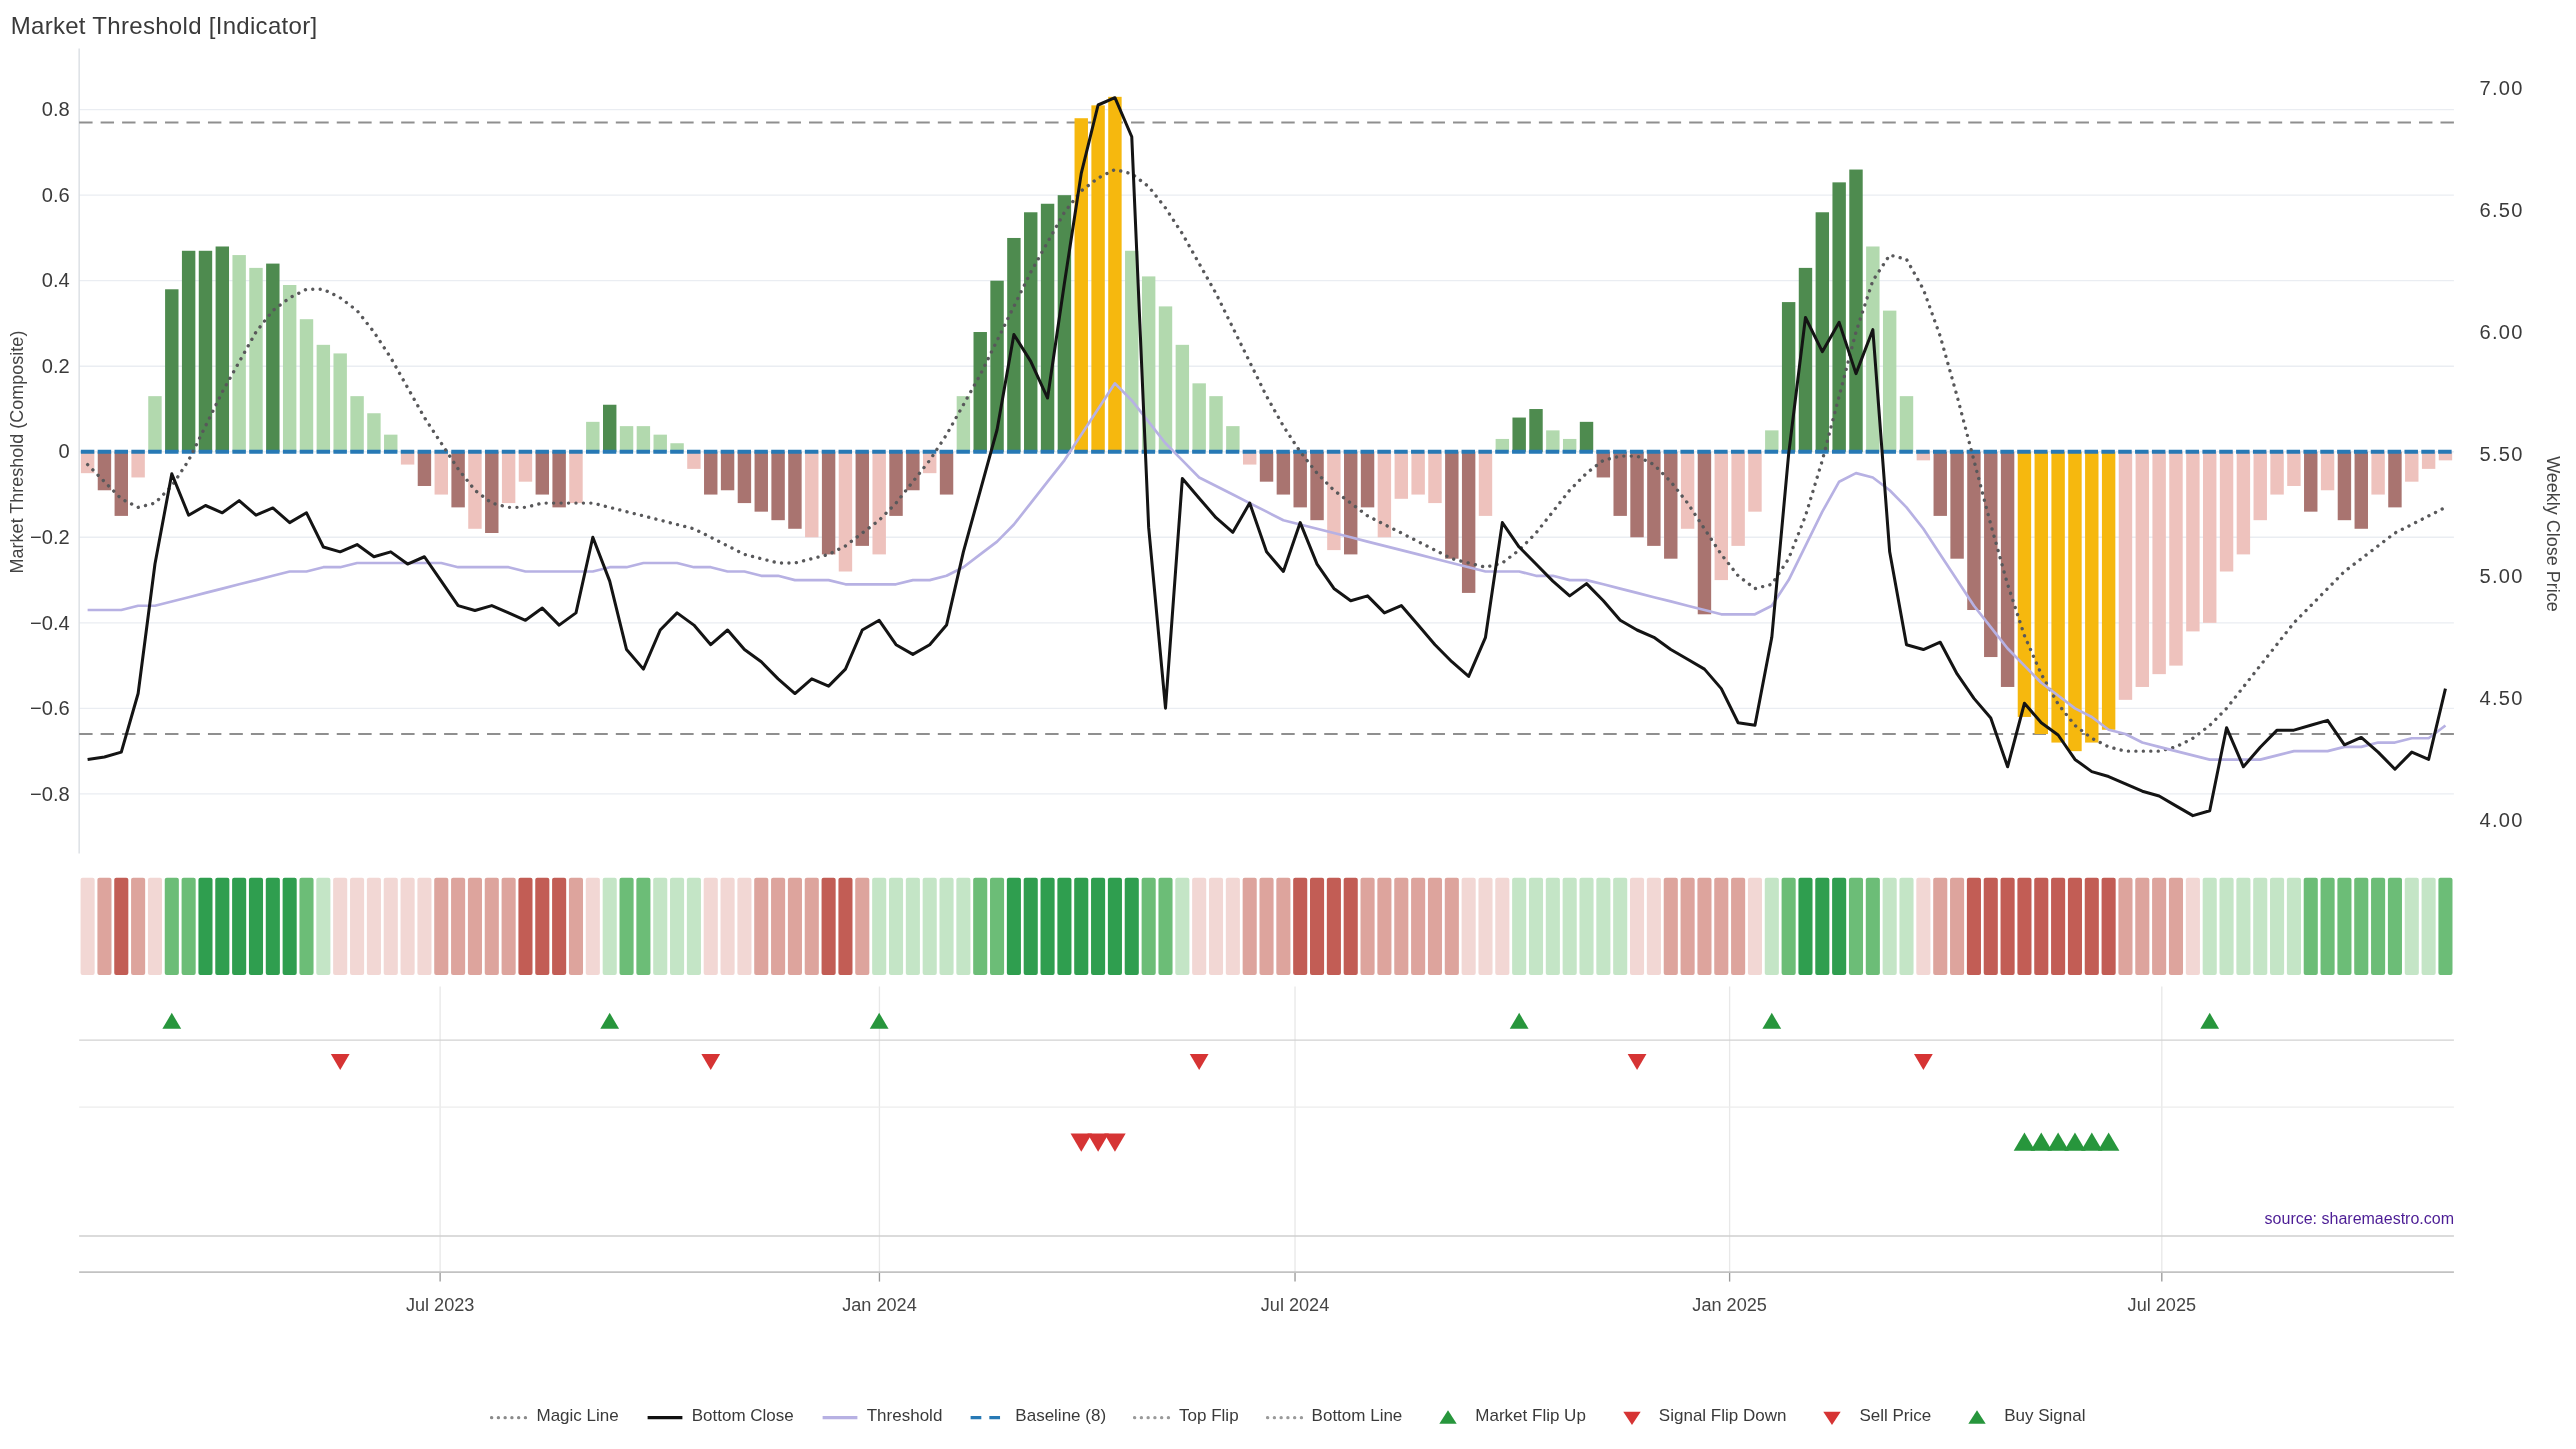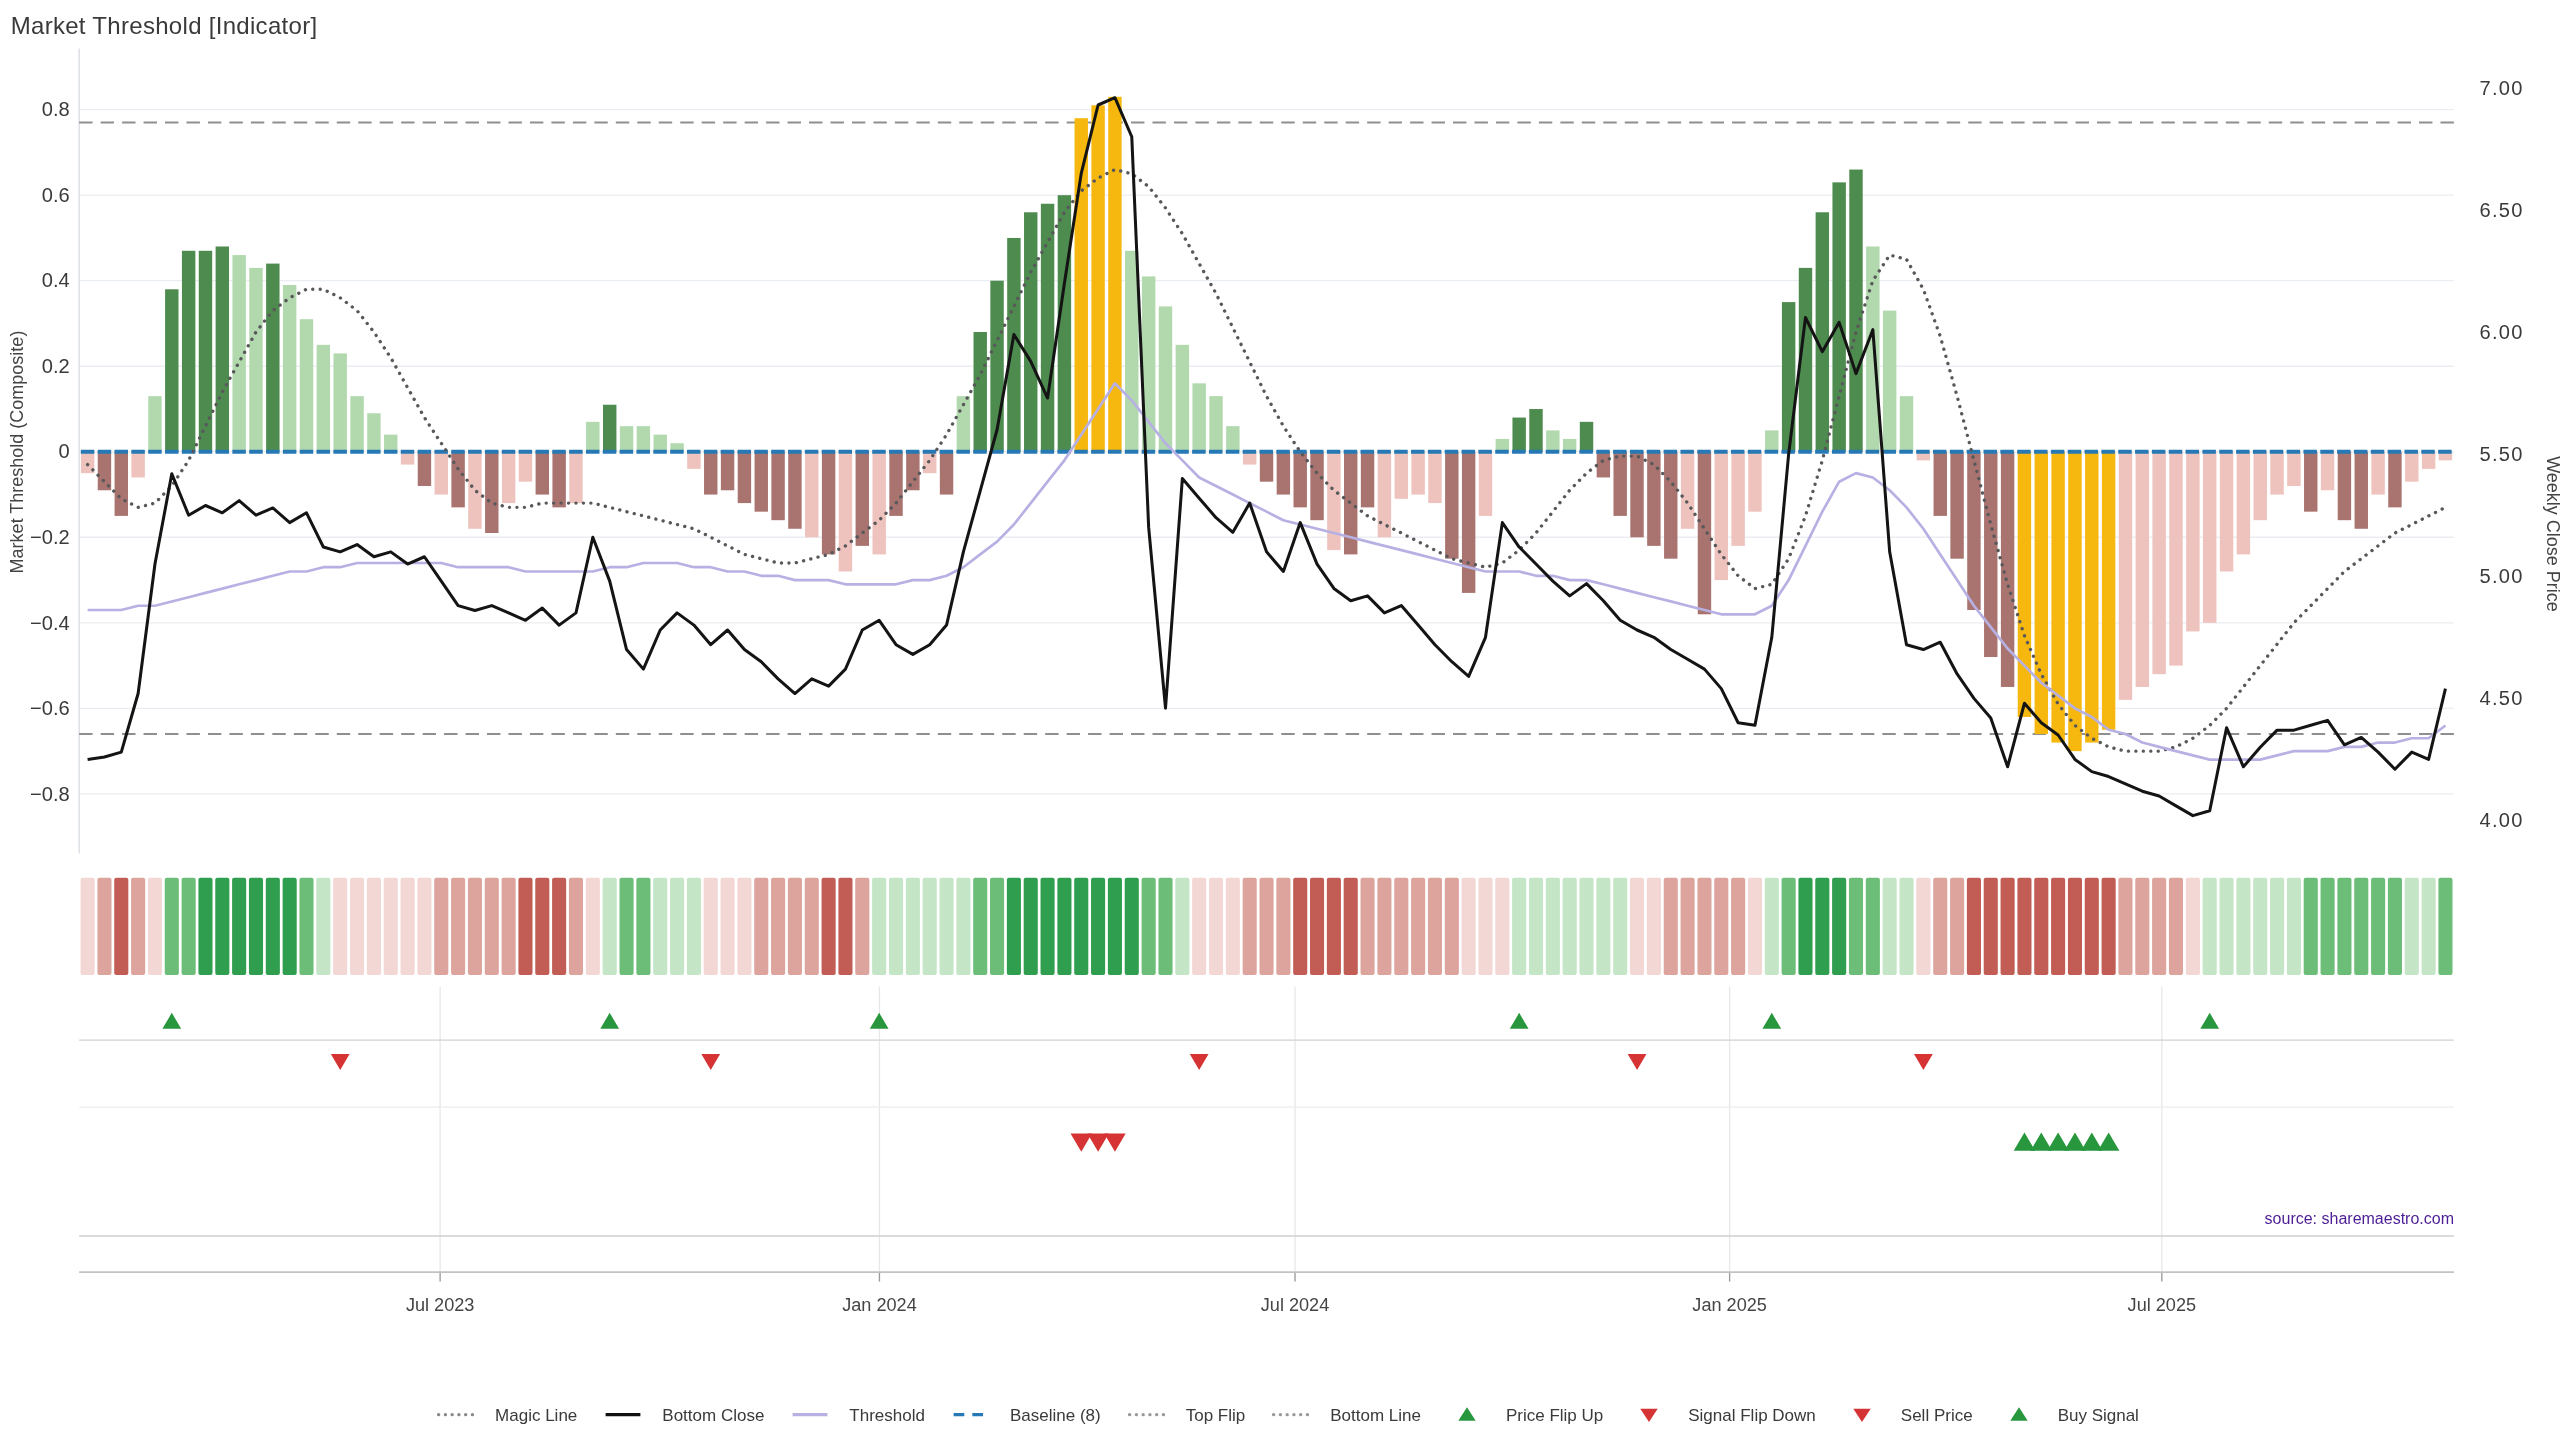--- a/index.html
+++ b/index.html
@@ -3,21 +3,21 @@
 <meta charset="utf-8">
 <style>
   html,body{margin:0;padding:0;background:#ffffff;}
   body{width:2576px;height:1449px;font-family:"Liberation Sans",sans-serif;position:relative;overflow:hidden;}
   .stage{position:absolute;inset:0;background:#fff;margin-top:7px;}
   .title{position:absolute;left:10.7px;top:5.4px;font-size:24px;color:#3a3a3a;letter-spacing:0.3px;}
   .yaxis-left-title{position:absolute;left:17.4px;top:445px;transform:translate(-50%,-50%) rotate(-90deg);white-space:nowrap;font-size:18px;color:#444;}
   .yaxis-right-title{position:absolute;left:2552px;top:527px;transform:translate(-50%,-50%) rotate(90deg);white-space:nowrap;font-size:18px;color:#444;}
   .source{position:absolute;right:122px;top:1203px;font-size:16px;color:#4c1d95;}
   .legend{position:absolute;left:0;right:0;top:1399px;display:flex;justify-content:center;align-items:center;gap:27px;font-size:17px;color:#3a3a3a;}
-  .legend .li{display:flex;align-items:flex-start;gap:20px;white-space:nowrap;}
+  .legend .li{display:flex;align-items:flex-end;gap:8px;white-space:nowrap;}
   svg#plot{position:absolute;left:0;top:0;}
 </style>
 </head>
 <body>
 
 <div class="stage">
   <div class="title">Market Threshold [Indicator]</div>
   <div class="yaxis-left-title">Market Threshold (Composite)</div>
   <div class="yaxis-right-title">Weekly Close Price</div>
   <svg id="plot" width="2576" height="1449" viewBox="0 0 3840 2160">
@@ -410,21 +410,21 @@
       <span class="li">
         <svg width="38" height="17.4" viewBox="0 0 56 26">
           <line x1="2" y1="13" x2="54" y2="13" stroke="#9a9a9a" stroke-width="5" stroke-dasharray="0.1 10" stroke-linecap="round"></line>
         </svg>
         <span>Bottom Line</span>
       </span>
       <span class="li">
         <svg width="38" height="17.4" viewBox="0 0 56 26">
           <path d="M28 2 L41 22 L15 22 Z" fill="#27963c"></path>
         </svg>
-        <span>Price Flip Up</span>
+        <span>Market Flip Up</span>
       </span>
       <span class="li">
         <svg width="38" height="17.4" viewBox="0 0 56 26">
           <path d="M15 4 L41 4 L28 24 Z" fill="#d63434"></path>
         </svg>
         <span>Signal Flip Down</span>
       </span>
       <span class="li">
         <svg width="38" height="17.4" viewBox="0 0 56 26">
           <path d="M15 4 L41 4 L28 24 Z" fill="#d63434"></path>

